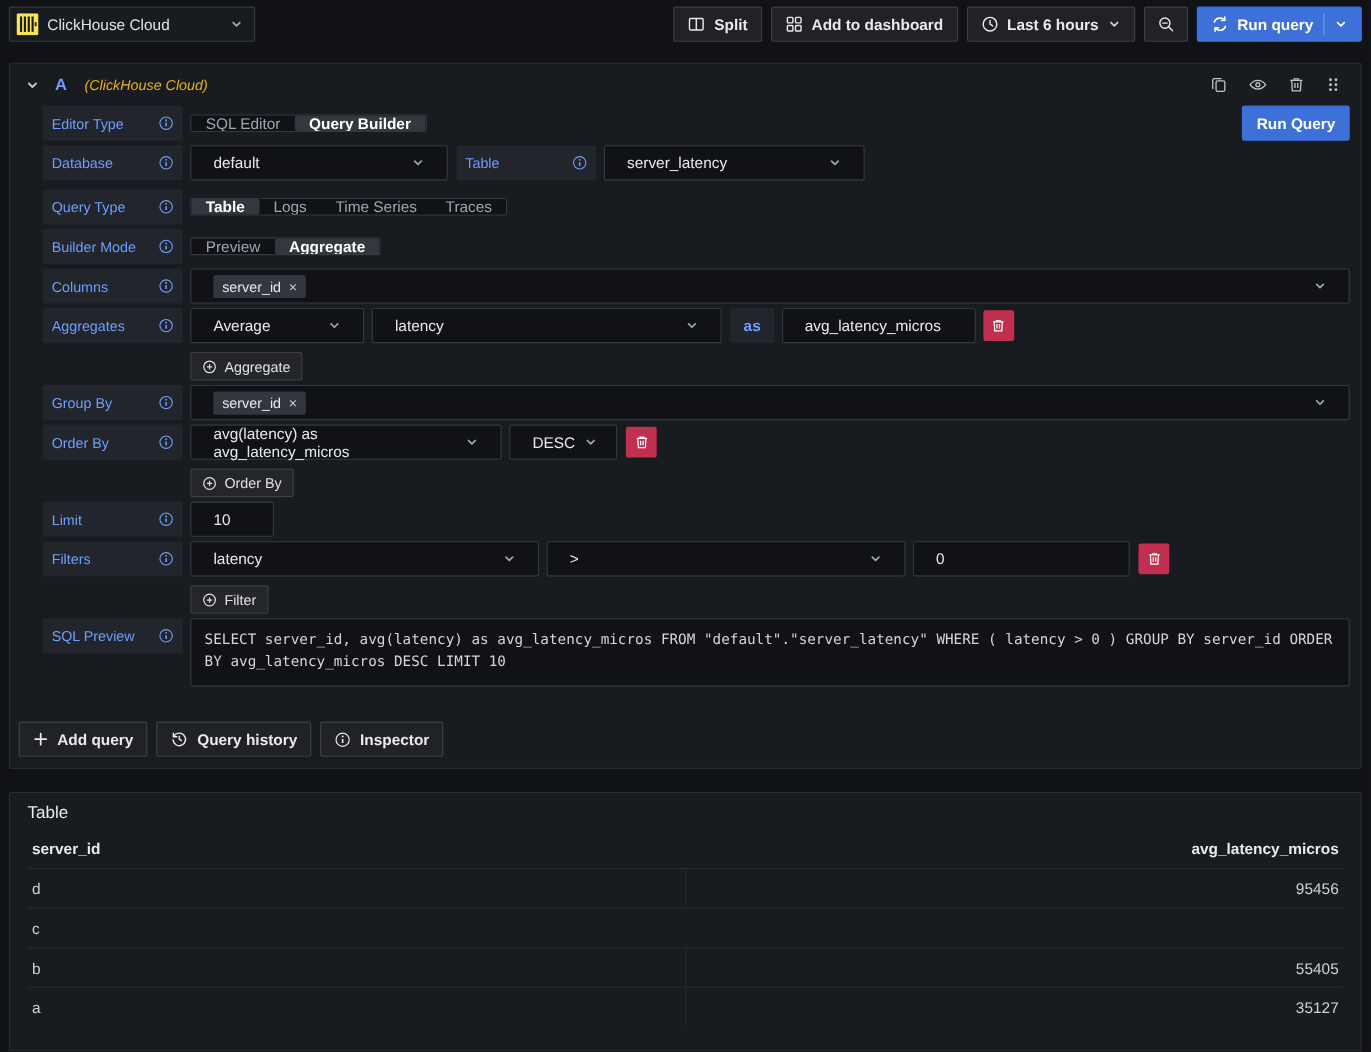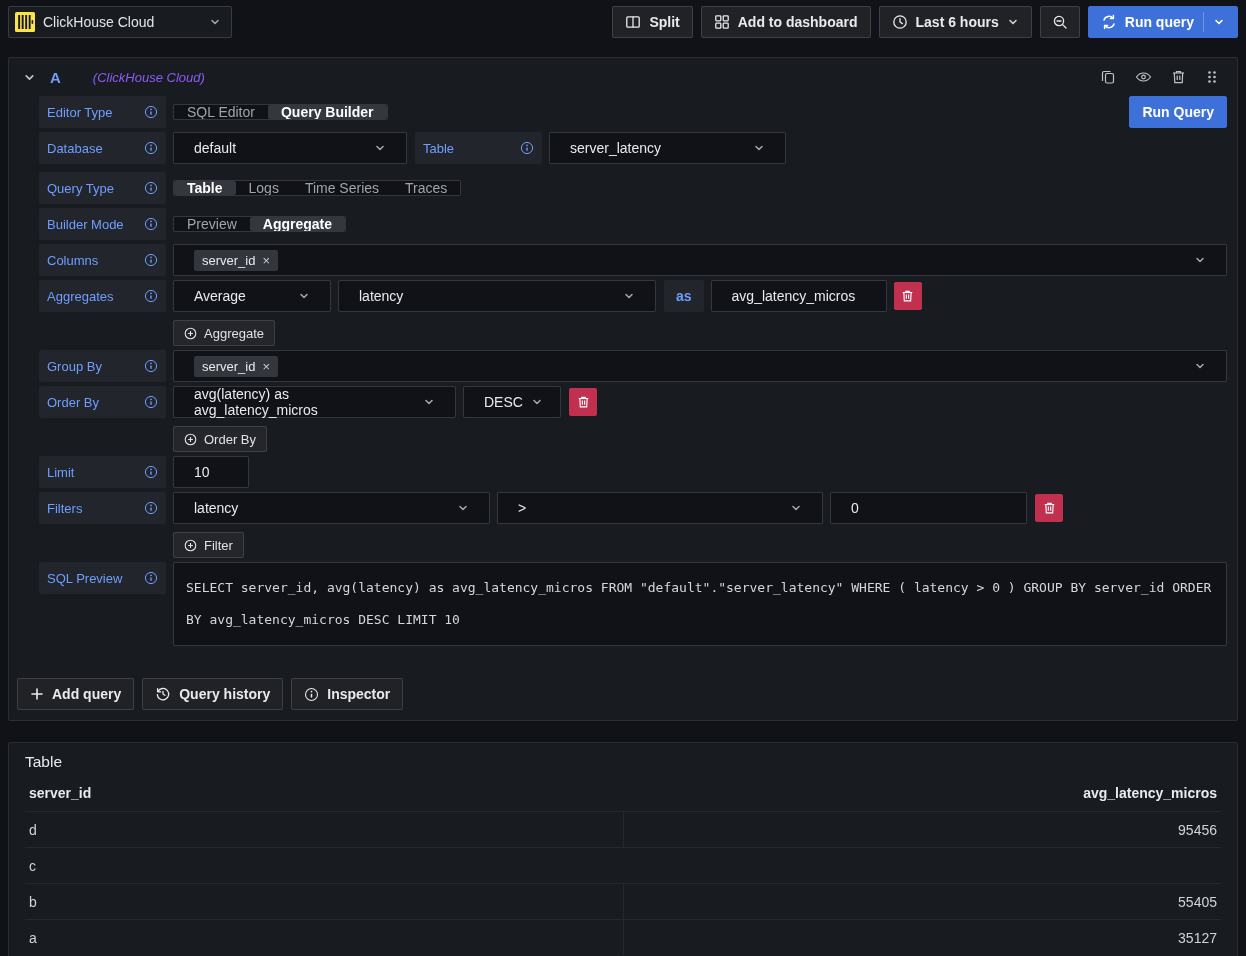--- a/index.html
+++ b/index.html
@@ -31,21 +31,21 @@
   .btn-primary { background:#3d71d9; border-color:#3d71d9; color:#ffffff; }
   .run-chev { border-left:1px solid rgba(255,255,255,0.28); padding-left:9px; margin-left:1px; height:20px; display:flex; align-items:center; }
 
   
   .panel { margin:13px 8px 0; background:#181b1f; border:1px solid rgba(204,204,220,0.1); border-radius:2px; }
 
   
   .q-header { height:38px; display:flex; align-items:center; padding:0 18px 0 14px; }
   .q-header .chev { color:#c0c2c8; }
   .ref-id { color:#6e9fff; font-weight:700; font-size:15px; margin:0 16px 0 14px; }
-  .ds-hint { color:#8b5cf6; font-style:italic; font-size:13px;margin-left:16px; }
+  .ds-hint { color:#eab308; font-style:italic; font-size:13px; }
   .q-header-icons { margin-left:auto; display:flex; gap:19px; align-items:center; color:#c0c2c8; }
   .q-header-icons > * { cursor:pointer; }
 
   .q-body { padding:0 10px 0 30px; display:flex; flex-direction:column; }
   .row { display:flex; align-items:center; margin-bottom:4px; }
   .row > * + * { margin-left:7px; }
   .row.gap-top { margin-top:4px; }
   .lbl {
     width:127px; height:32px; flex-shrink:0; background:#22252b; border-radius:2px;
     display:flex; align-items:center; justify-content:space-between; padding:0 8px;
@@ -85,21 +85,21 @@
     background:#24262c; border:1px solid rgba(204,204,220,0.16); border-radius:2px;
     color:#e0e1e5; font-size:13px; font-weight:500; cursor:pointer;
   }
   .indent { margin-left:134px; }
   .sql-row { align-items:flex-start; }
   .sql-row .lbl { margin-top:0;gap:10px; }
   .sql-box {
     flex:1; min-height:62px; background:#111217; border:1px solid rgba(204,204,220,0.2);
     border-radius:2px; padding:9px 12px;
     font-family:"DejaVu Sans Mono","Liberation Mono",monospace;
-    font-size:13px; line-height:32px; color:#d5d6da; word-break:break-all;
+    font-size:13px; line-height:20px; color:#d5d6da; word-break:break-all;
   }
   .q-footer { display:flex; gap:8px; padding:28px 10px 10px 8px; }
 
   
   .table-panel { margin-top:21px; height:236px; padding:10px 16px 12px; }
   .t-title { font-size:15.5px; font-weight:500; color:#e9eaee; margin:0 0 14px 0; }
   .t-header { display:flex; font-weight:700; font-size:14px; color:#e9eaee; padding-bottom:10px; }
   .t-c1 { flex:1; padding-left:4px; }
   .t-c2 { flex:1; text-align:right; padding-right:4px; }
   .t-row { display:flex; align-items:stretch; height:36px; border-top:1px solid #26282e; font-size:14px; color:#d2d3d8; }

